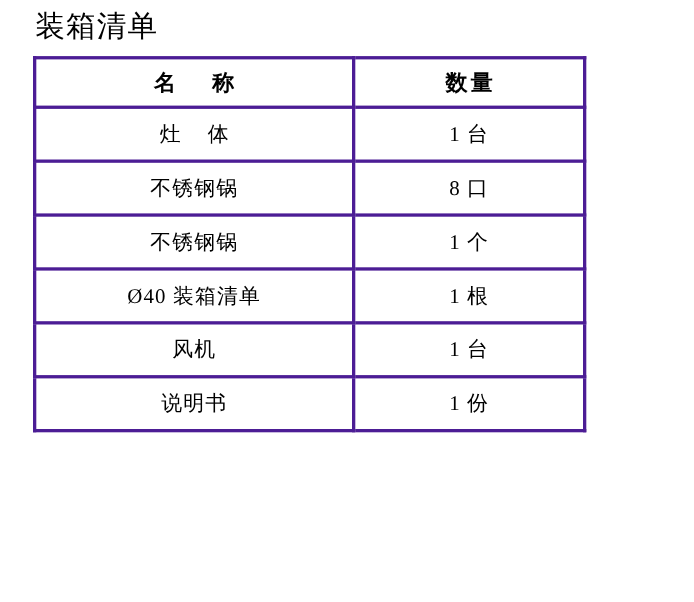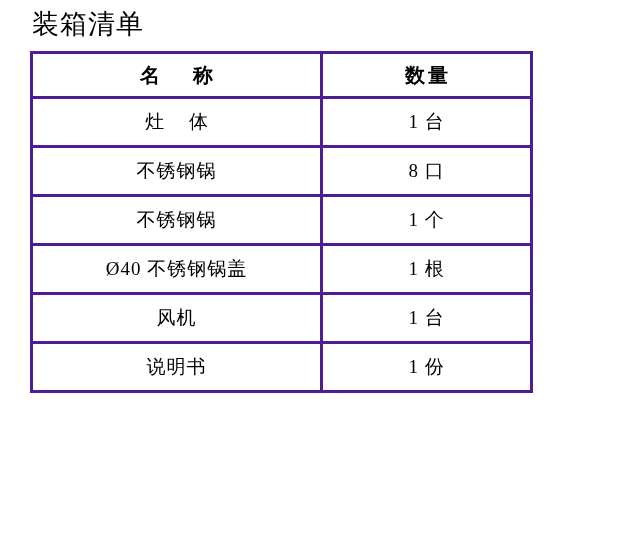--- a/index.html
+++ b/index.html
@@ -111,21 +111,21 @@
       </tr>
       <tr>
         <td><span class="name-cell-text">不锈钢锅</span></td>
         <td><span class="qty-cell-text">8 口</span></td>
       </tr>
       <tr>
         <td><span class="name-cell-text">不锈钢锅</span></td>
         <td><span class="qty-cell-text">1 个</span></td>
       </tr>
       <tr>
-        <td><span class="name-cell-text">Ø40 不锈钢锅盖</span></td>
+        <td><span class="name-cell-text">Ø40 装箱清单</span></td>
         <td><span class="qty-cell-text">1 根</span></td>
       </tr>
       <tr>
         <td><span class="name-cell-text">风机</span></td>
         <td><span class="qty-cell-text">1 台</span></td>
       </tr>
       <tr>
         <td><span class="name-cell-text">说明书</span></td>
         <td><span class="qty-cell-text">1 份</span></td>
       </tr>

